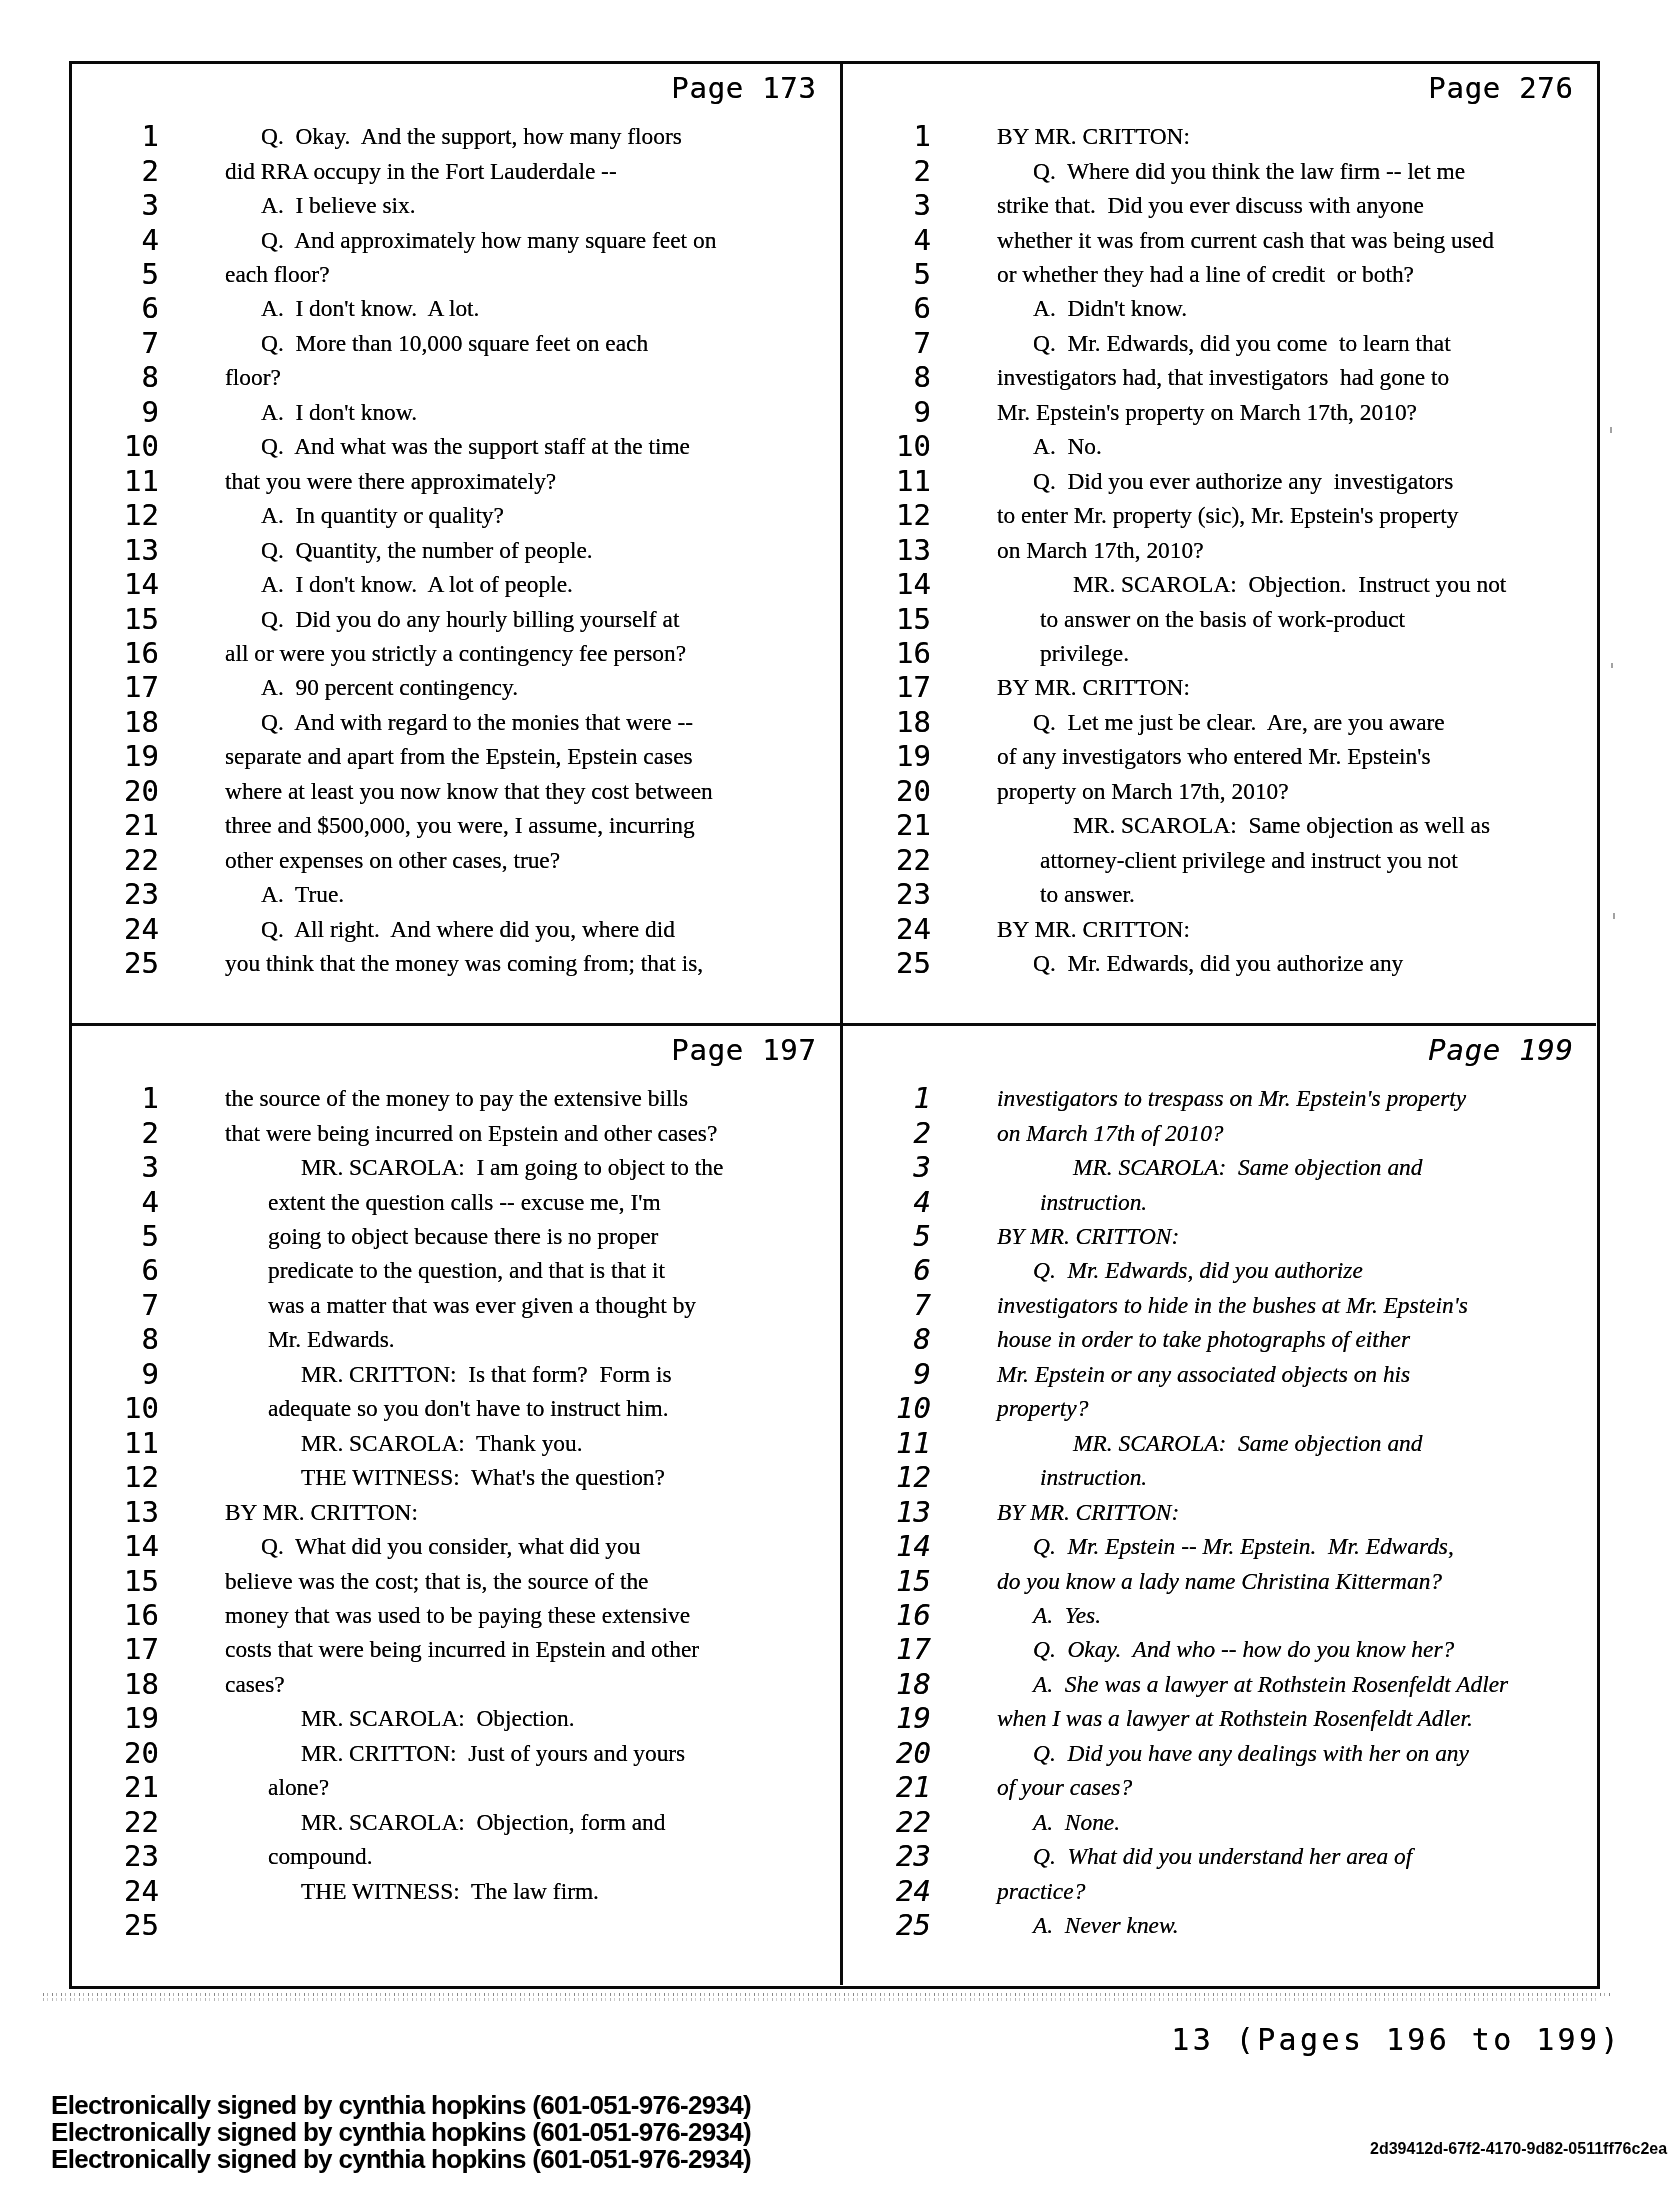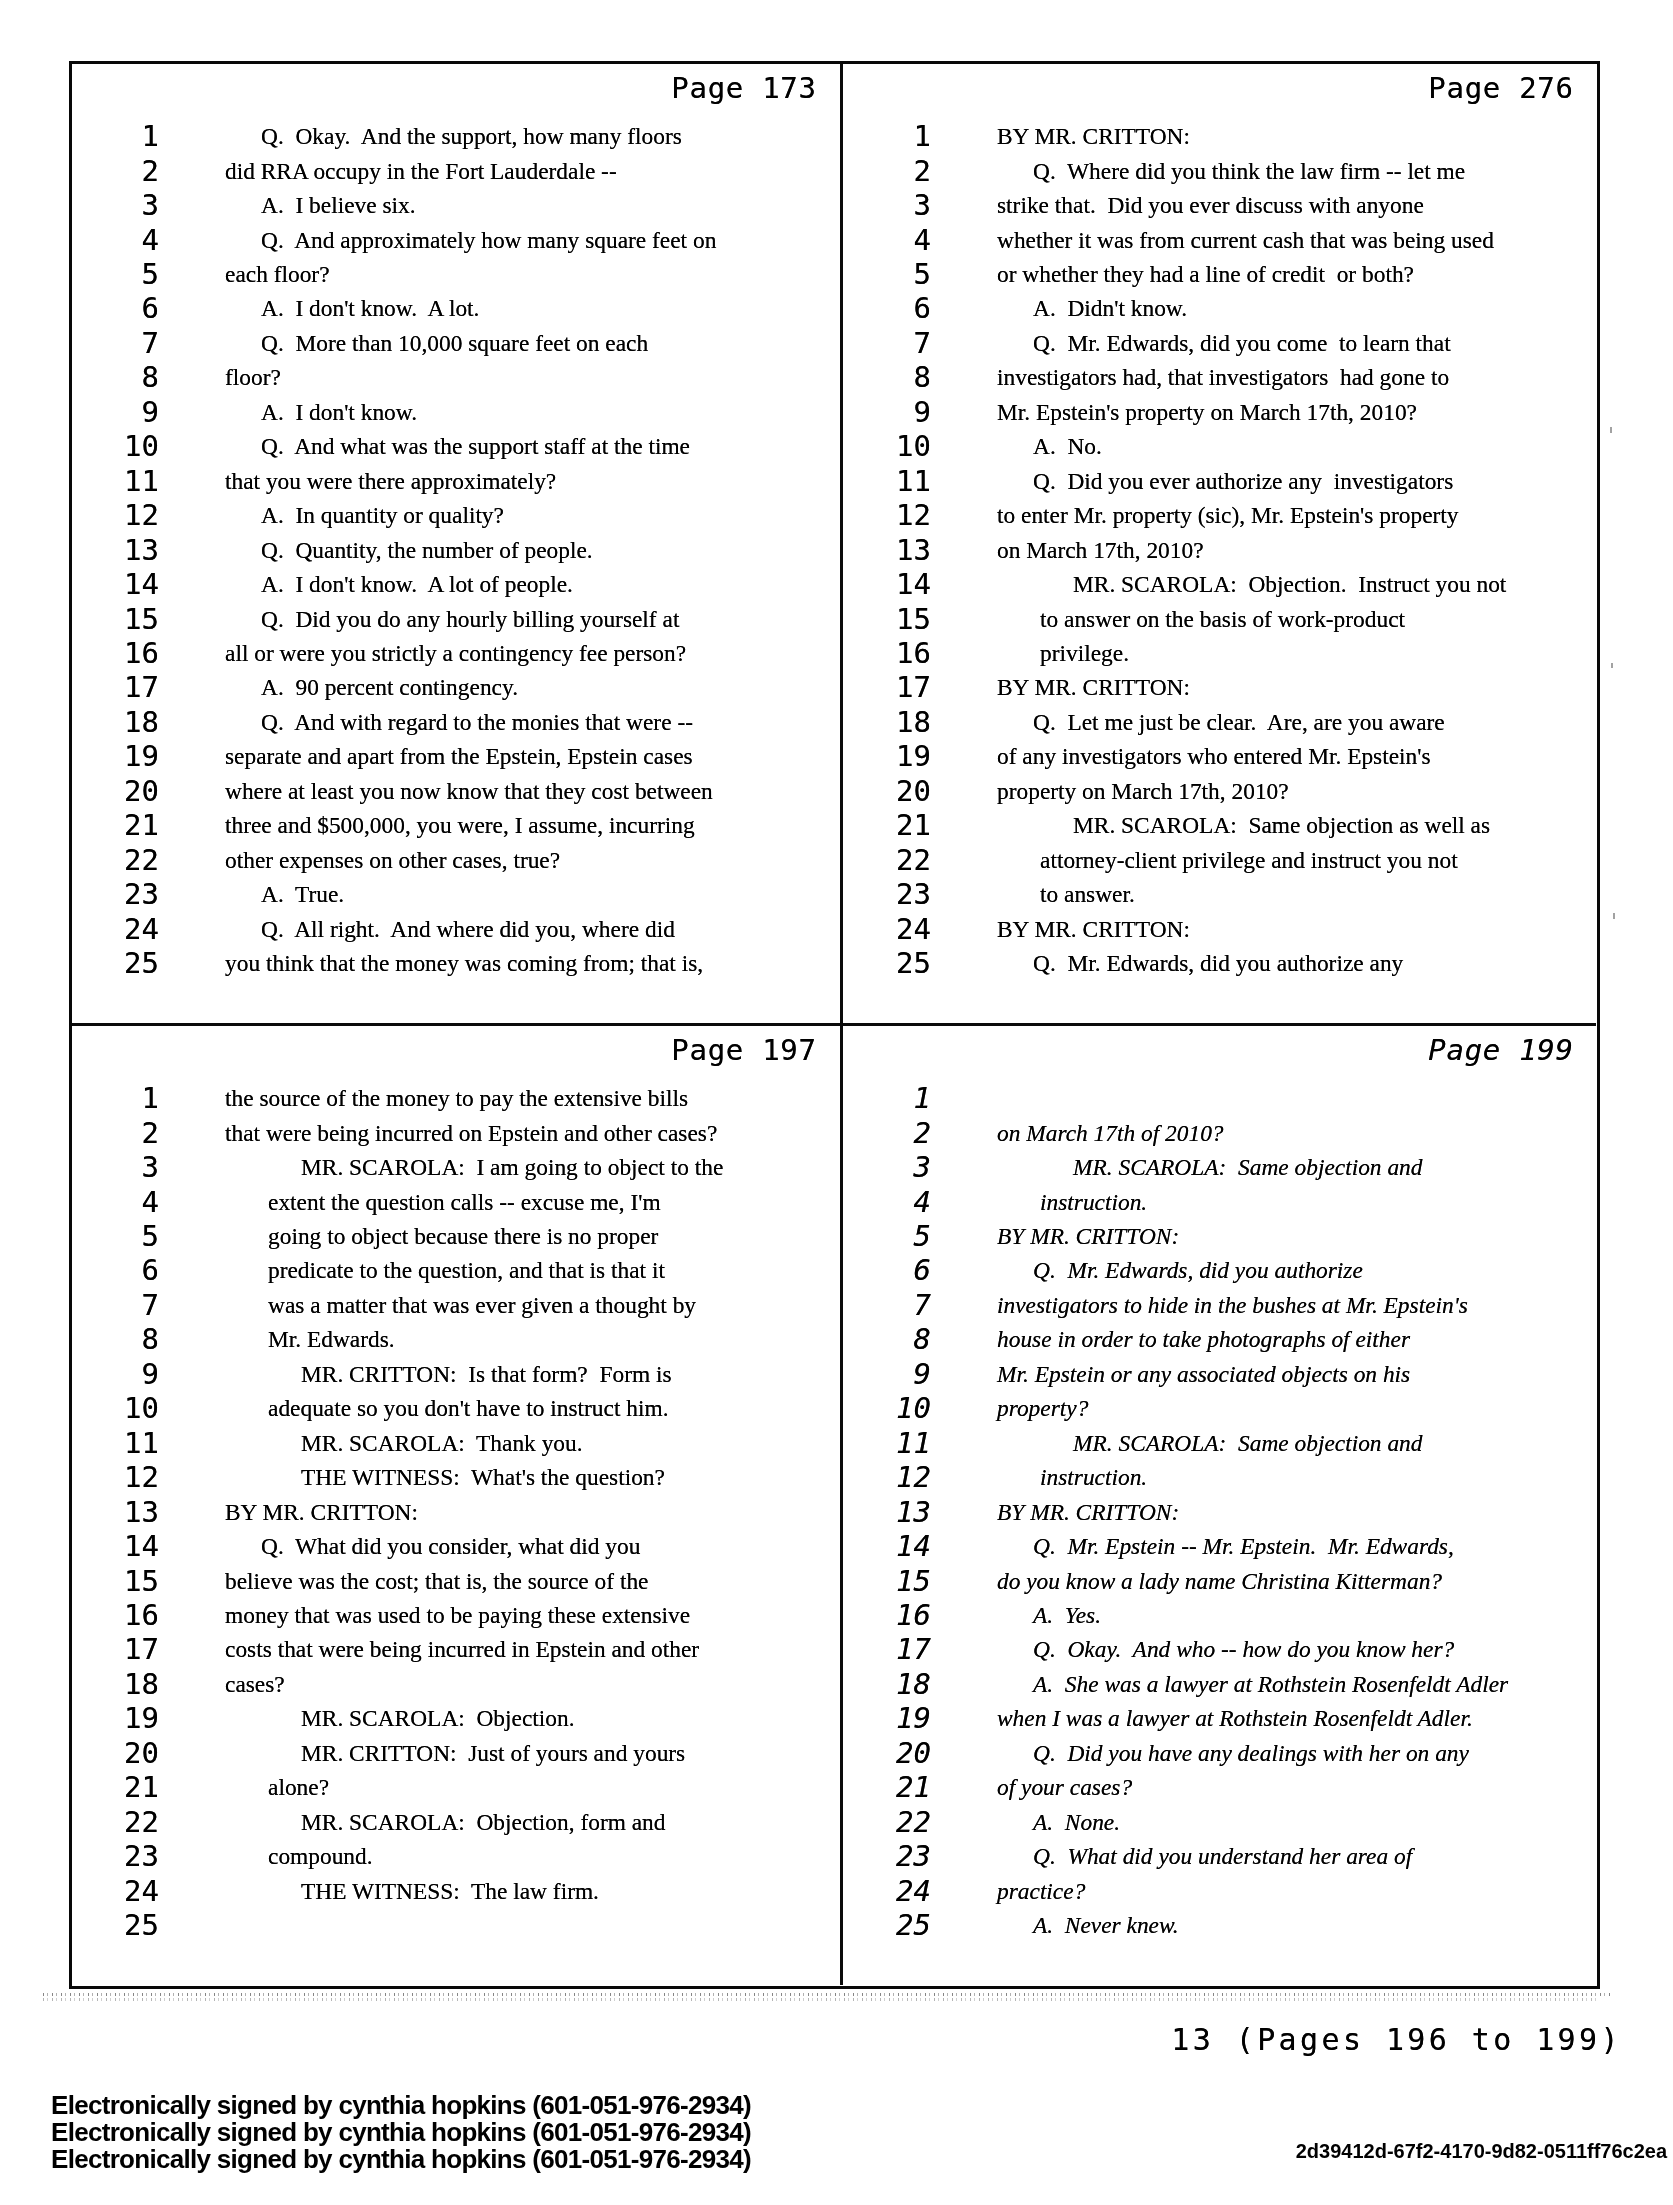--- a/index.html
+++ b/index.html
@@ -53,21 +53,21 @@
     text-shadow:0 0 0.5px rgba(0,0,0,.8);
   }
   .signatures{
     position:absolute;left:51px;top:2092px;
     font-family:"Liberation Sans","DejaVu Sans",sans-serif;
     font-weight:bold;font-size:26px;line-height:27px;letter-spacing:-0.7px;
   }
   .doc-id{
     position:absolute;right:6.9px;top:2140px;
     font-family:"Liberation Sans","DejaVu Sans",sans-serif;
-    font-weight:bold;font-size:20px;letter-spacing:0px;
+    font-weight:bold;font-size:16px;letter-spacing:0px;
   }
   .noise-band{
     position:absolute;left:43px;height:3.4px;opacity:.65;
     background-image:repeating-linear-gradient(90deg,#444 0 1.4px,transparent 1.4px 4.1px,#888 4.1px 4.8px,transparent 4.8px 9px);
   }
   .noise-band.b1{top:1993px;width:1570px;}
   .noise-band.b2{top:1998px;width:1557px;opacity:.4;}
   .edge-speck{position:absolute;background:#555;opacity:.55;}
 </style>
 </head>
@@ -395,20 +395,21 @@
           <span class="text ind1">Q.  Mr. Edwards, did you authorize any</span>
         </div>
       </div>
   </div>
 
   <div class="quad q3">
     <div class="page-header"><span>Page 199</span></div>
     <div class="lines">
         <div class="line" style="top: 55px;">
           <span class="num">1</span>
+          <span class="text ind0">investigators to trespass on Mr. Epstein's property</span>
         </div>
         <div class="line" style="top: 90px;">
           <span class="num">2</span>
           <span class="text ind0">on March 17th of 2010?</span>
         </div>
         <div class="line" style="top: 124px;">
           <span class="num">3</span>
           <span class="text ind2">MR. SCAROLA:  Same objection and</span>
         </div>
         <div class="line" style="top: 159px;">

